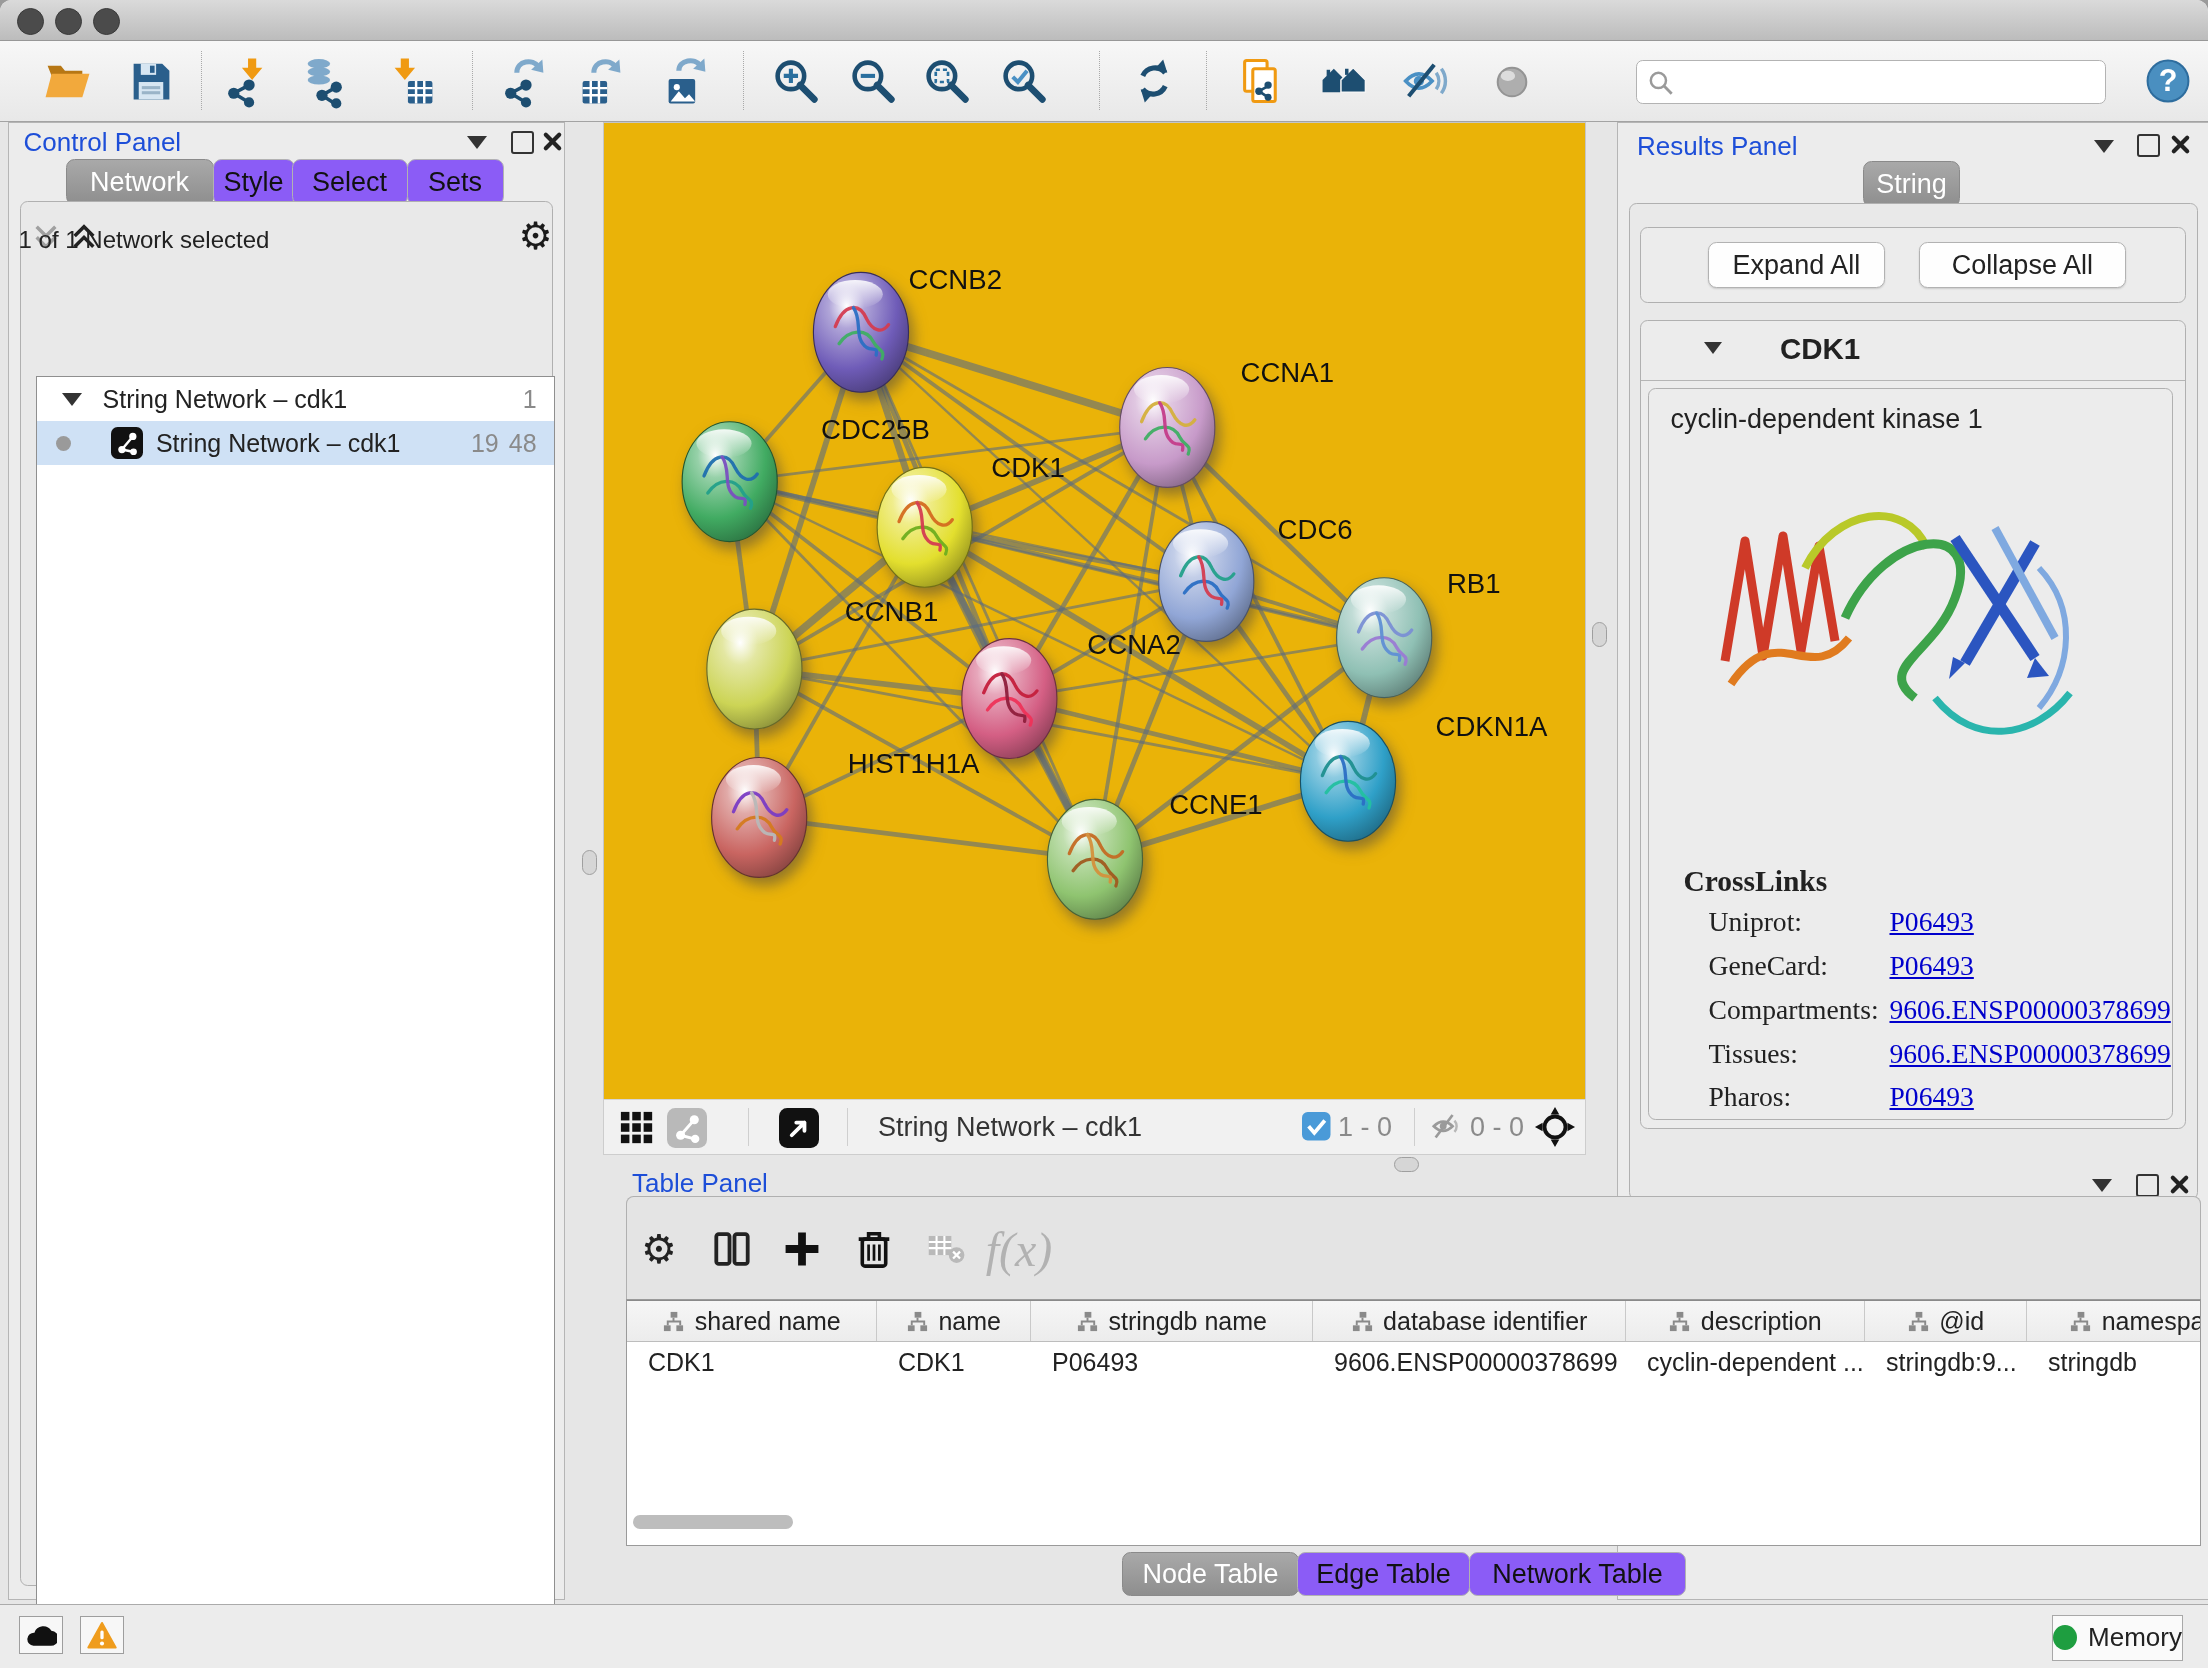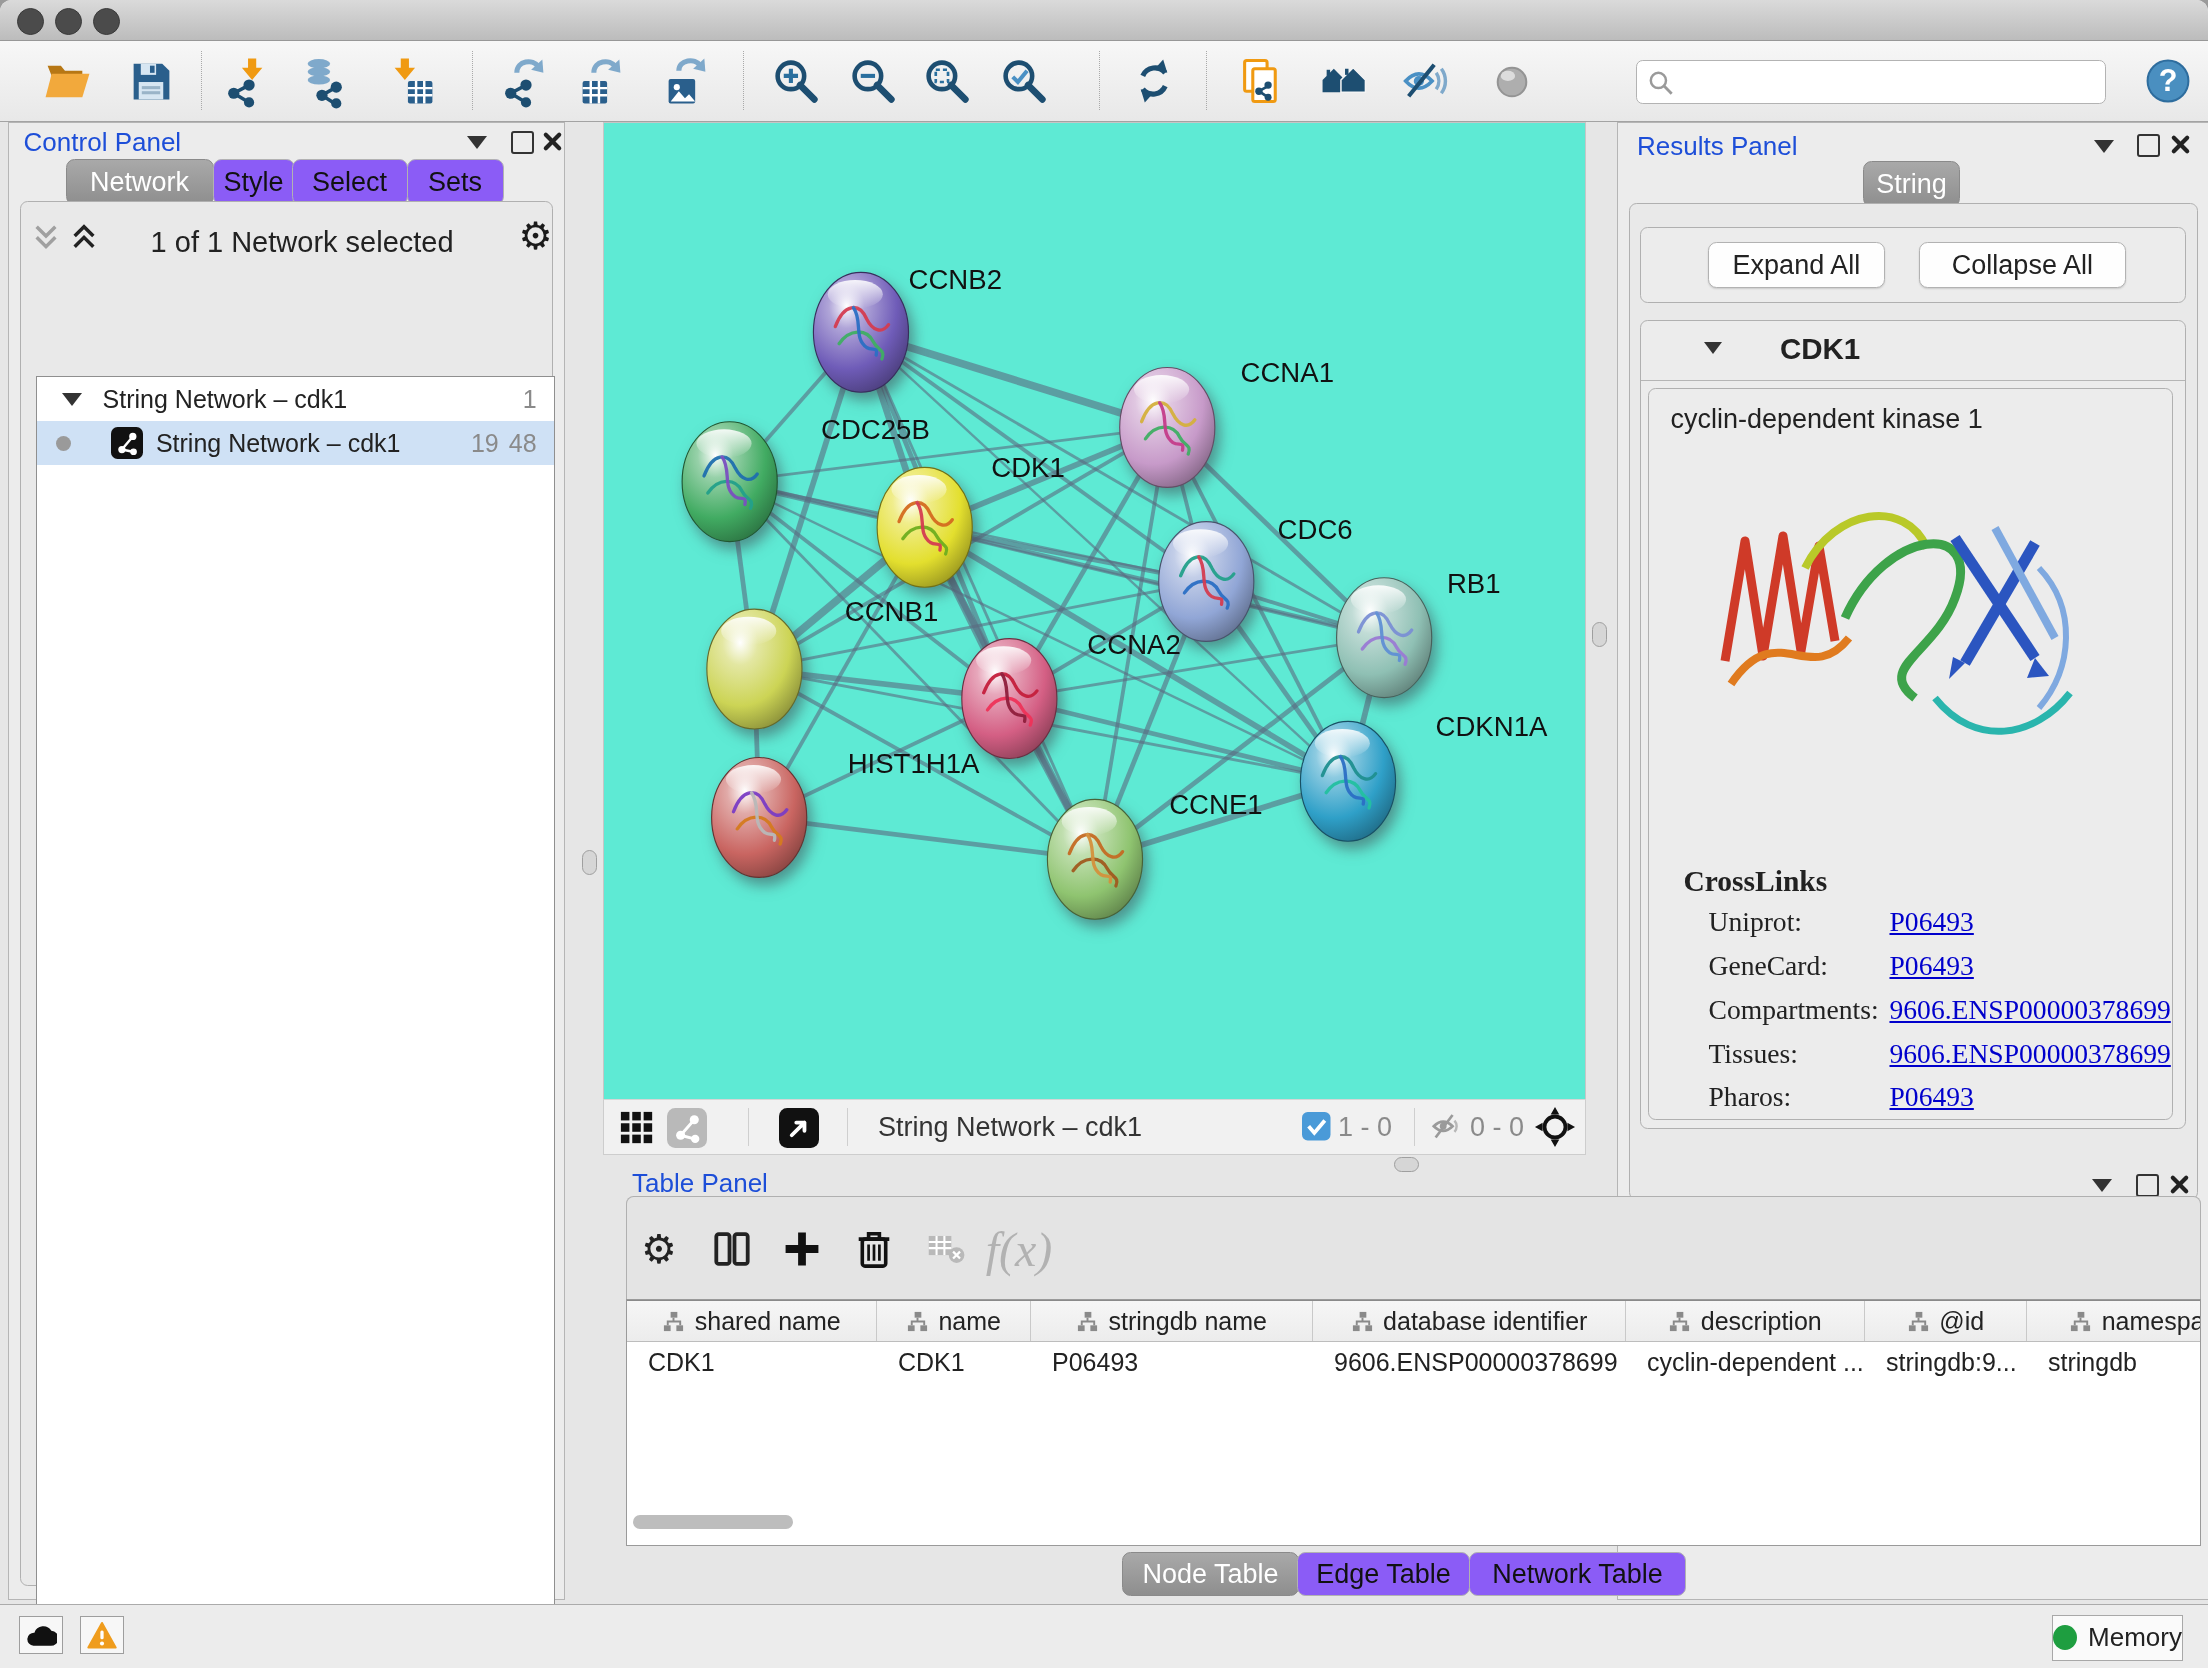--- a/index.html
+++ b/index.html
@@ -26,21 +26,21 @@
   .tab{position:absolute;height:44px;background:#8b5cf6;border:1px solid #b2b2b2;color:#111;
     font-size:27px;display:flex;align-items:center;justify-content:center;border-radius:8.6px;cursor:pointer;}
   .tab.sel{background:linear-gradient(#a9a9a9,#8e8e8e);color:#fff;border-color:#8a8a8a;}
   .sunken{position:absolute;background:#e9e9e9;border:1.4px solid #b0b0b0;border-radius:7.6px;}
   
   .listbox{position:absolute;left:27px;top:253px;width:517px;height:1312px;background:#fff;border:1.4px solid #8f8f8f;}
   .treerow{position:relative;width:100%;height:44px;display:flex;align-items:center;font-size:25px;}
   .treerow.sel{background:#cfe1f5;}
   .cnt{color:#8a8a8a;}
   
-  .netcanvas{position:absolute;left:603px;top:122px;width:981px;height:976px;background:#5eead4;border:1px solid #c6c6c6;}
+  .netcanvas{position:absolute;left:603px;top:122px;width:981px;height:976px;background:#eab308;border:1px solid #c6c6c6;}
   .netbar{position:absolute;left:603px;top:1099px;width:981px;height:54px;background:#f1f1f1;
     border:1px solid #cdcdcd;border-top:1px solid #d6d6d6;}
   .nbsep{position:absolute;top:7.6px;height:38px;border-left:1px solid #cfcfcf;}
   .nnode{filter:drop-shadow(5px 8px 7px rgba(60,60,70,0.5));}
   
   .rbtn{position:absolute;height:44px;background:#fefefe;border:1px solid #b2b2b2;border-radius:8.6px;
     font-size:27px;display:flex;align-items:center;justify-content:center;box-shadow:0 1px 1.9px rgba(0,0,0,.15);cursor:pointer;}
   .serif{font-family:Liberation Serif, serif;}
   .xlink{color:#0000cc;text-decoration:underline;cursor:pointer;}
   .xrow{position:absolute;font-size:27.6px;}
@@ -261,21 +261,21 @@
     <div class="tab" style="left:398px;top:36px;width:95px">Sets</div>
 
     <div class="sunken" style="left:11.4px;top:78px;width:531px;height:1383px"></div>
 
     <svg style="position:absolute;left:21px;top:97px" width="32" height="32" viewBox="0 0 24 24">
         <path d="M5 4l7 7 7-7M5 12l7 7 7-7" fill="none" stroke="#a0a0a0" stroke-width="2.6" transform="translate(0,1)"></path>
       </svg>
     <svg style="position:absolute;left:59px;top:97px" width="32" height="32" viewBox="0 0 24 24">
         <path d="M5 12l7-7 7 7M5 20l7-7 7 7" fill="none" stroke="#222" stroke-width="2.6"></path>
       </svg>
-    <div style="position:absolute;left:16px;top:103px;width:100%;text-align:center;font-size:29px">1 of 1 Network selected</div>
+    <div style="position:absolute;left:10px;top:103px;width:100%;text-align:left;font-size:24px">1 of 1 Network selected</div>
     <div style="position:absolute;left:510px;top:91px;font-size:38px;color:#1a1a1a">⚙</div>
 
     <div class="listbox">
       <div class="treerow">
         <span style="margin-left:25px" class="tri"></span>
         <span style="margin-left:21px">String Network – cdk1</span>
         <span class="cnt" style="margin-left:auto;margin-right:17px">1</span>
       </div>
       <div class="treerow sel">
         <span style="margin-left:19px;width:15px;height:15px;border-radius:50%;background:#9a9a9a;display:inline-block"></span>

